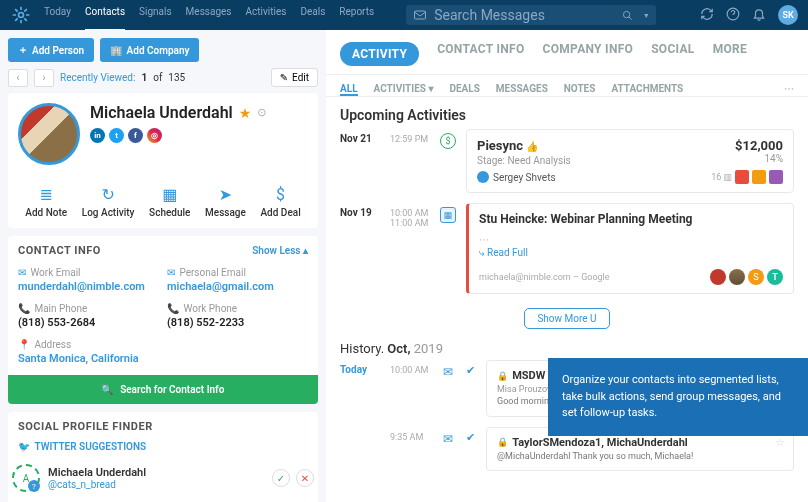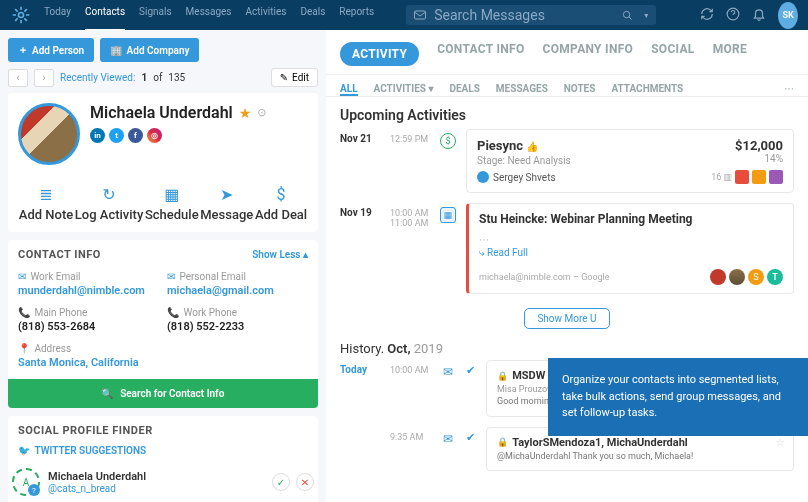--- a/index.html
+++ b/index.html
@@ -11,21 +11,21 @@
 .nav { display: flex; gap: 14px; }
 .nav-item { color: #8ba8c4; font-size: 10px; cursor: pointer; }
 .nav-item.active { color: #fff; border-bottom: 2px solid #fff; padding-bottom: 12px; margin-bottom: -6px; }
 .search-bar { margin-left: 20px; background: #1a4e75; border-radius: 3px; height: 20px; width: 250px; display: flex; align-items: center; padding: 0 8px; gap: 8px; }
 .search-bar svg { flex-shrink: 0; }
 .search-input { background: transparent; border: none; color: #8ba8c4; font-size: 14px; width: 180px; outline: none; }
 .search-input::placeholder { color: #8ba8c4; }
 .search-caret { color: #8ba8c4; font-size: 8px; margin-left: auto; }
 .topbar-right { margin-left: auto; display: flex; gap: 12px; align-items: center; }
 .topbar-icon { color: #8ba8c4; cursor: pointer; }
-.avatar-sm { width: 20px; height: 27px; border-radius: 50%; background: #5dade2; color: #fff; font-size: 9px; display: flex; align-items: center; justify-content: center; font-weight: 600; }
+.avatar-sm { width: 20px; height: 20px; border-radius: 50%; background: #5dade2; color: #fff; font-size: 9px; display: flex; align-items: center; justify-content: center; font-weight: 600; }
 
 
 .main { display: flex; height: calc(502px - 30px); }
 .left { width: 326px; padding: 8px; background: #f5f7fa; overflow: hidden; }
 .right { flex: 1; background: #fff; overflow: hidden; }
 
 
 .action-row { display: flex; gap: 6px; margin-bottom: 6px; }
 .btn-blue { background: #3498db; color: #fff; border: none; border-radius: 3px; padding: 5px 10px; font-size: 10px; font-weight: 600; display: flex; align-items: center; gap: 4px; cursor: pointer; }
 .pager-row { display: flex; align-items: center; gap: 6px; font-size: 10px; margin-bottom: 6px; }
@@ -40,21 +40,21 @@
 .profile-name { font-size: 16px; font-weight: 600; color: #222; }
 .profile-name-row { display: flex; align-items: center; gap: 6px; }
 .star { color: #f39c12; font-size: 14px; }
 .social-icons { display: flex; gap: 4px; margin-top: 6px; }
 .social-icon { width: 15px; height: 15px; border-radius: 50%; display: flex; align-items: center; justify-content: center; font-size: 8px; color: #fff; font-weight: bold; }
 .si-li { background: #0077b5; } .si-tw { background: #1da1f2; } .si-fb { background: #3b5998; } .si-ig { background: linear-gradient(45deg,#f09433,#e6683c,#dc2743,#cc2366,#bc1888); }
 
 .quick-actions { display: flex; justify-content: space-around; margin-top: 12px; padding-top: 8px; }
 .qa { display: flex; flex-direction: column; align-items: center; gap: 3px; cursor: pointer; }
 .qa-icon { color: #3498db; font-size: 16px; }
-.qa-label { font-size: 13px; color: #333; font-weight: 500; }
+.qa-label { font-size: 10px; color: #333; font-weight: 500; }
 
 .section-header { display: flex; justify-content: space-between; align-items: center; padding: 8px 10px 4px; }
 .section-title { font-size: 11px; font-weight: 700; color: #555; letter-spacing: 0.5px; }
 .show-less { color: #3498db; font-size: 10px; cursor: pointer; font-weight: 600; }
 
 .contact-grid { display: grid; grid-template-columns: 1fr 1fr; gap: 10px 8px; padding: 6px 10px 10px; }
 .ci-item { }
 .ci-label { color: #999; font-size: 10px; display: flex; align-items: center; gap: 4px; }
 .ci-icon { color: #3498db; }
 .ci-value { font-size: 11px; font-weight: 600; color: #222; margin-top: 2px; }

